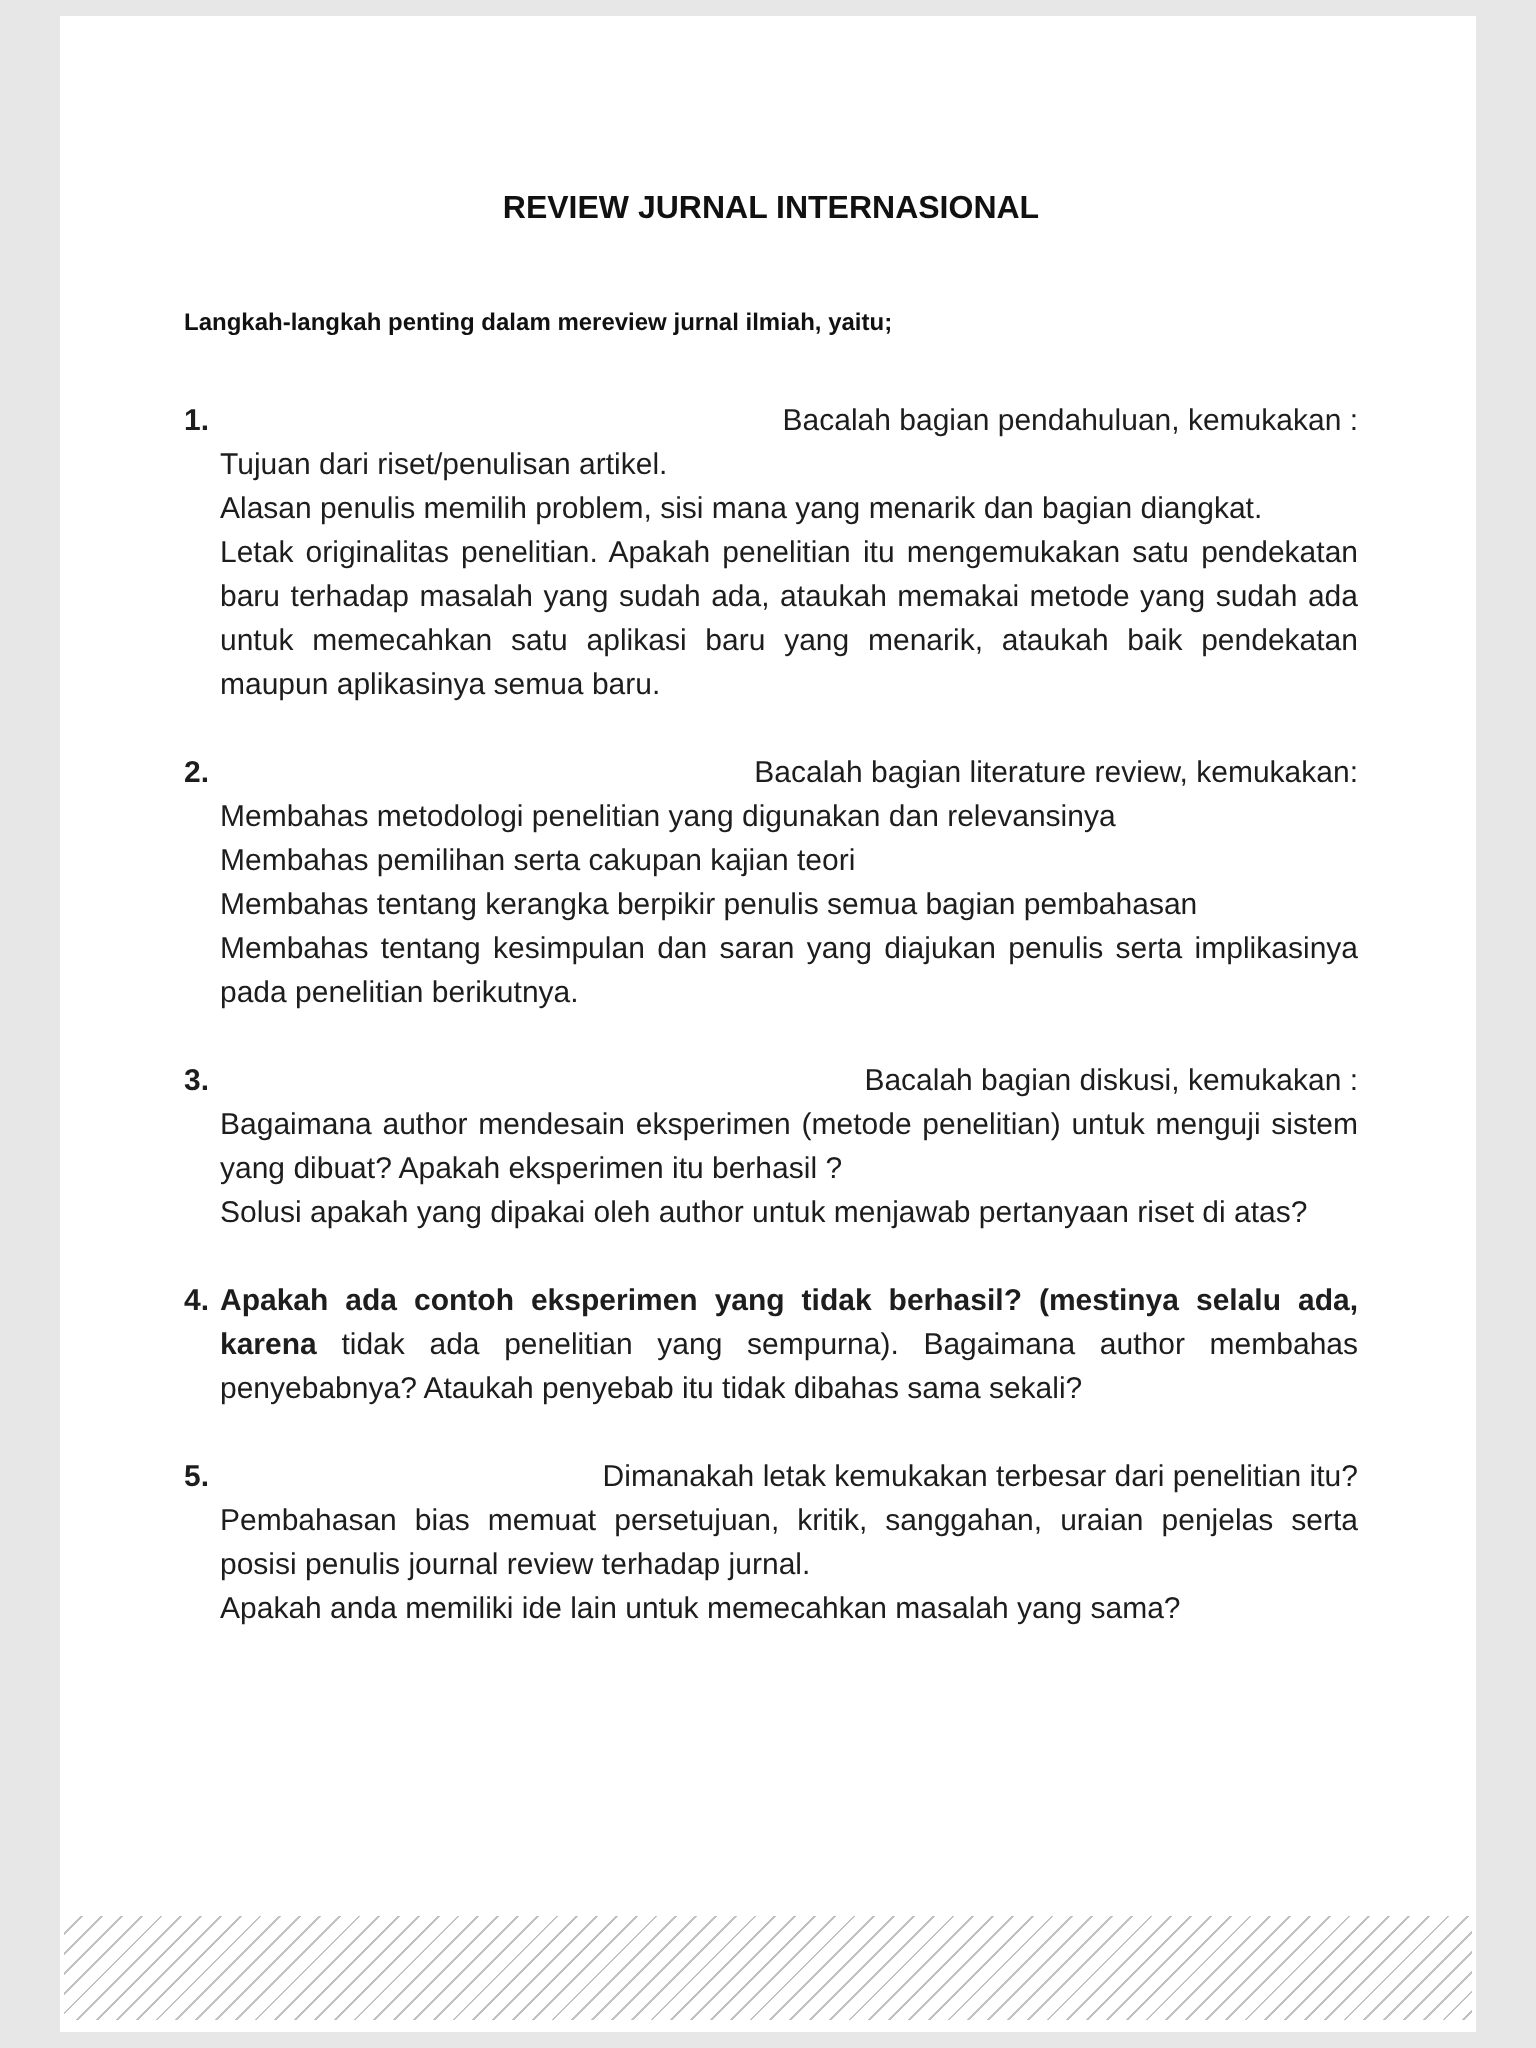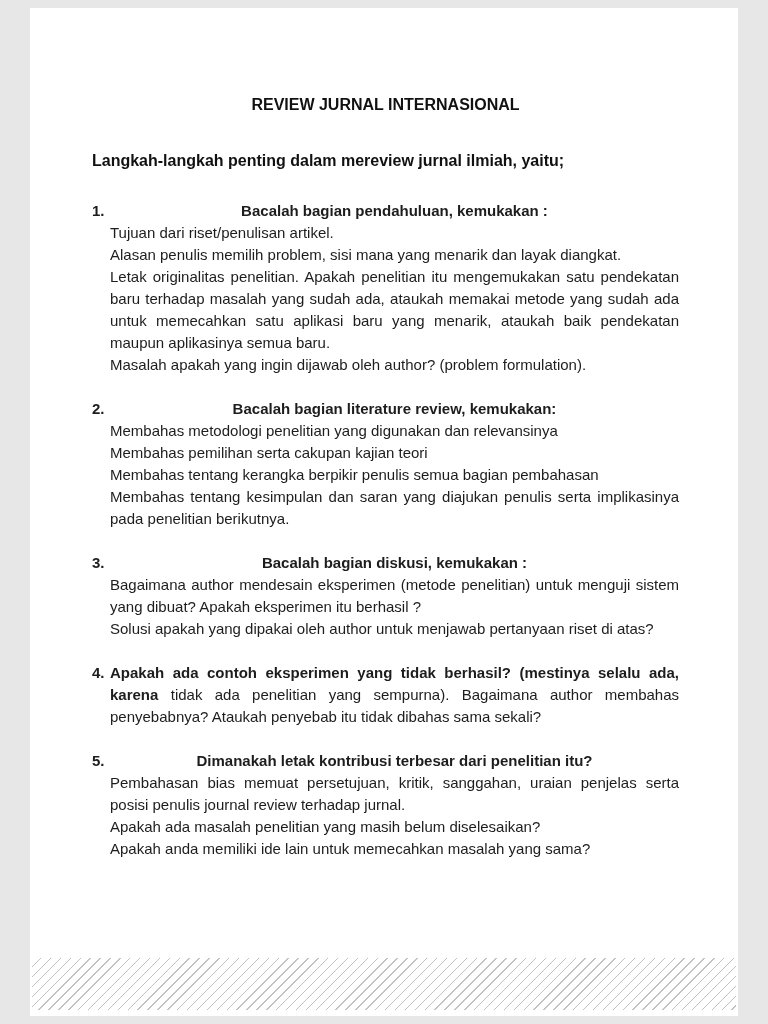--- a/index.html
+++ b/index.html
@@ -30,21 +30,21 @@
   .title {
     margin: 0;
     font-size: 16px;
     line-height: 22px;
     font-weight: bold;
     text-align: center;
     color: #111111;
   }
   .subtitle {
     margin: 34px 0 0 0;
-    font-size: 16px;
+    font-size: 12px;
     line-height: 22px;
     font-weight: bold;
     color: #111111;
   }
   .items {
     margin-top: 28px;
   }
   .item {
     display: flex;
     font-size: 15px;
@@ -60,22 +60,22 @@
   }
   .body {
     flex: 1;
     min-width: 0;
   }
   .body p {
     margin: 0;
     text-align: justify;
   }
   .body p.head {
-    font-weight: bold;
-    text-align: center;
+    font-weight: normal;
+    text-align: right;
   }
   .body p.bold-para {
     font-weight: normal;
   }
   .bold-run {
     font-weight: bold;
   }
   .hatch {
     position: absolute;
     left: 2px;
@@ -102,23 +102,22 @@
 
       <h2 class="subtitle">Langkah-langkah penting dalam mereview jurnal ilmiah, yaitu;</h2>
 
       <div class="items">
 
         <div class="item">
           <div class="num">1.</div>
           <div class="body">
             <p class="head">Bacalah bagian pendahuluan, kemukakan :</p>
             <p>Tujuan dari riset/penulisan artikel.</p>
-            <p>Alasan penulis memilih problem, sisi mana yang menarik dan layak diangkat.</p>
+            <p>Alasan penulis memilih problem, sisi mana yang menarik dan bagian diangkat.</p>
             <p>Letak originalitas penelitian. Apakah penelitian itu mengemukakan satu pendekatan baru terhadap masalah yang sudah ada, ataukah memakai metode yang sudah ada untuk memecahkan satu aplikasi baru yang menarik, ataukah baik pendekatan maupun aplikasinya semua baru.</p>
-            <p>Masalah apakah yang ingin dijawab oleh author? (problem formulation).</p>
           </div>
         </div>
 
         <div class="item">
           <div class="num">2.</div>
           <div class="body">
             <p class="head">Bacalah bagian literature review, kemukakan:</p>
             <p>Membahas metodologi penelitian yang digunakan dan relevansinya</p>
             <p>Membahas pemilihan serta cakupan kajian teori</p>
             <p>Membahas tentang kerangka berpikir penulis semua bagian pembahasan</p>
@@ -138,23 +137,22 @@
         <div class="item">
           <div class="num">4.</div>
           <div class="body">
             <p><span class="bold-run">Apakah ada contoh eksperimen yang tidak berhasil? (mestinya selalu ada, karena</span><span> tidak ada penelitian yang sempurna). Bagaimana author membahas penyebabnya? Ataukah penyebab itu tidak dibahas sama sekali?</span></p>
           </div>
         </div>
 
         <div class="item">
           <div class="num">5.</div>
           <div class="body">
-            <p class="head">Dimanakah letak kontribusi terbesar dari penelitian itu?</p>
+            <p class="head">Dimanakah letak kemukakan terbesar dari penelitian itu?</p>
             <p class="bold-para">Pembahasan bias memuat persetujuan, kritik, sanggahan, uraian penjelas serta posisi penulis journal review terhadap jurnal.</p>
-            <p>Apakah ada masalah penelitian yang masih belum diselesaikan?</p>
             <p>Apakah anda memiliki ide lain untuk memecahkan masalah yang sama?</p>
           </div>
         </div>
 
       </div>
     </div>
 
     <div class="hatch"></div>
   </div>
 </div>

